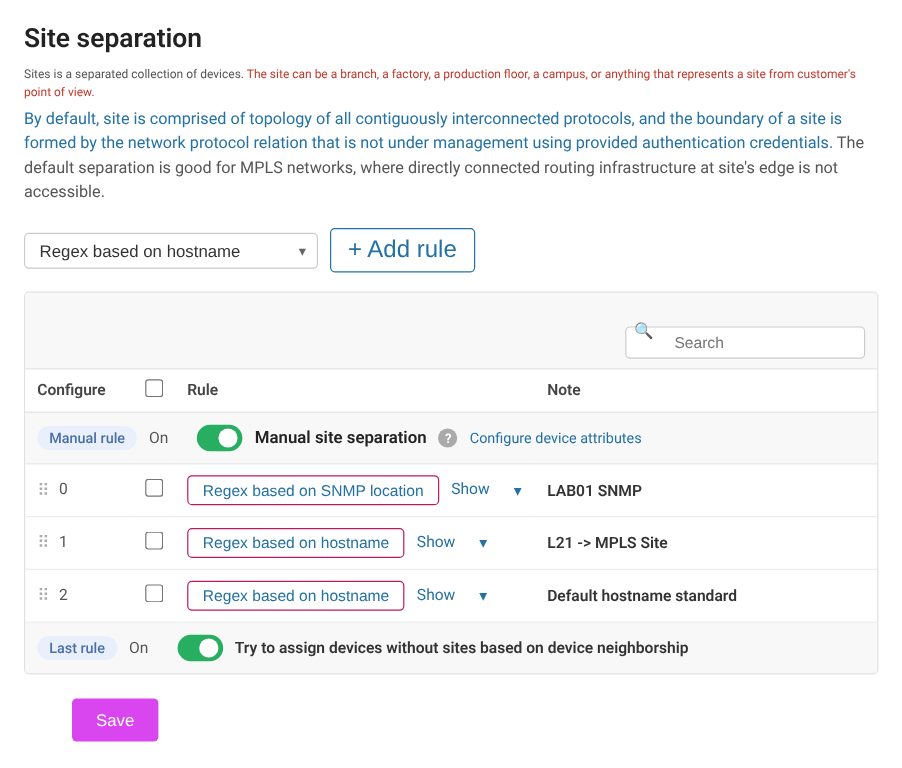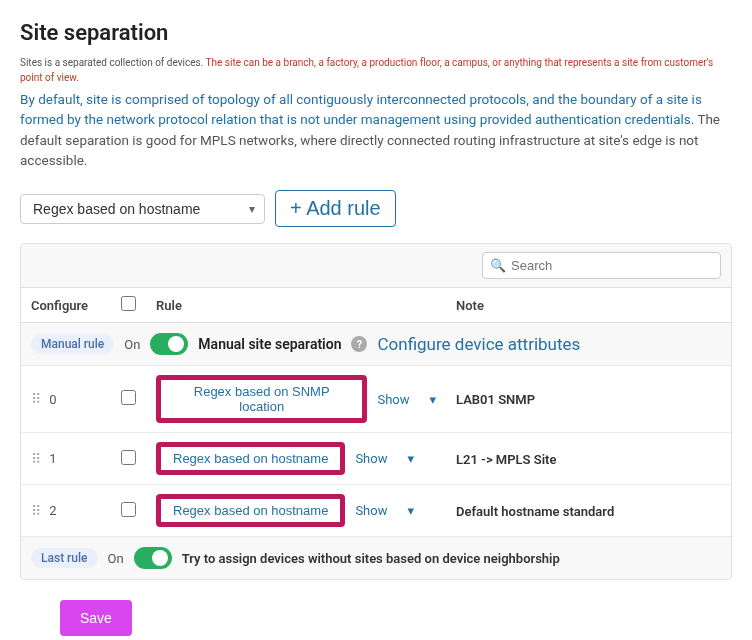--- a/index.html
+++ b/index.html
@@ -98,25 +98,26 @@
     }
     .search-icon-span {
       position: absolute;
       left: 8px;
       color: #888;
       font-size: 13px;
     }
     .search-input {
       border: 1px solid #ccc;
       border-radius: 4px;
-      padding: 5px 10px 5px 28px;
-      font-size: 13px;
-      width: 239px;
+      padding: 5px 10px 5px 40px;
+      font-size: 13px;
+      width: 200px;
       color: #999;
       background: #fff;
+      margin-top: 20px;
     }
 
     table {
       width: 100%;
       border-collapse: collapse;
     }
     thead th {
       text-align: left;
       padding: 8px 10px;
       font-weight: 600;
@@ -148,21 +149,21 @@
     }
 
     .special-row-content {
       display: flex;
       align-items: center;
       gap: 10px;
     }
     .on-label {
       font-size: 13px;
       color: #555;
-      margin-right: 0;
+      margin-right: 14px;
     }
 
     
     .toggle {
       position: relative;
       display: inline-block;
       width: 38px;
       height: 22px;
     }
     .toggle-slider {
@@ -199,42 +200,42 @@
       border-radius: 50%;
       background: #aaa;
       color: #fff;
       font-size: 11px;
       font-weight: bold;
       cursor: pointer;
     }
     .config-link {
       color: #2471a3;
       cursor: pointer;
-      font-size: 17px;
+      font-size: 12px;
       text-decoration: none;
     }
 
     .data-row td {
       padding: 9px 10px;
       border-bottom: 1px solid #ebebeb;
       vertical-align: middle;
     }
     .data-row:last-child td { border-bottom: none; }
 
     .drag-handle {
       color: #aaa;
       font-size: 14px;
       cursor: grab;
     }
     .priority-num {
       color: #555;
       font-size: 13px;
     }
     .rule-btn {
-      border: 5px solid #be185d;
+      border: 1px solid #be185d;
       border-radius: 4px;
       padding: 4px 12px;
       background: #fff;
       font-size: 13px;
       cursor: pointer;
       color: #2471a3;
     }
     .show-link {
       color: #2471a3;
       cursor: pointer;

